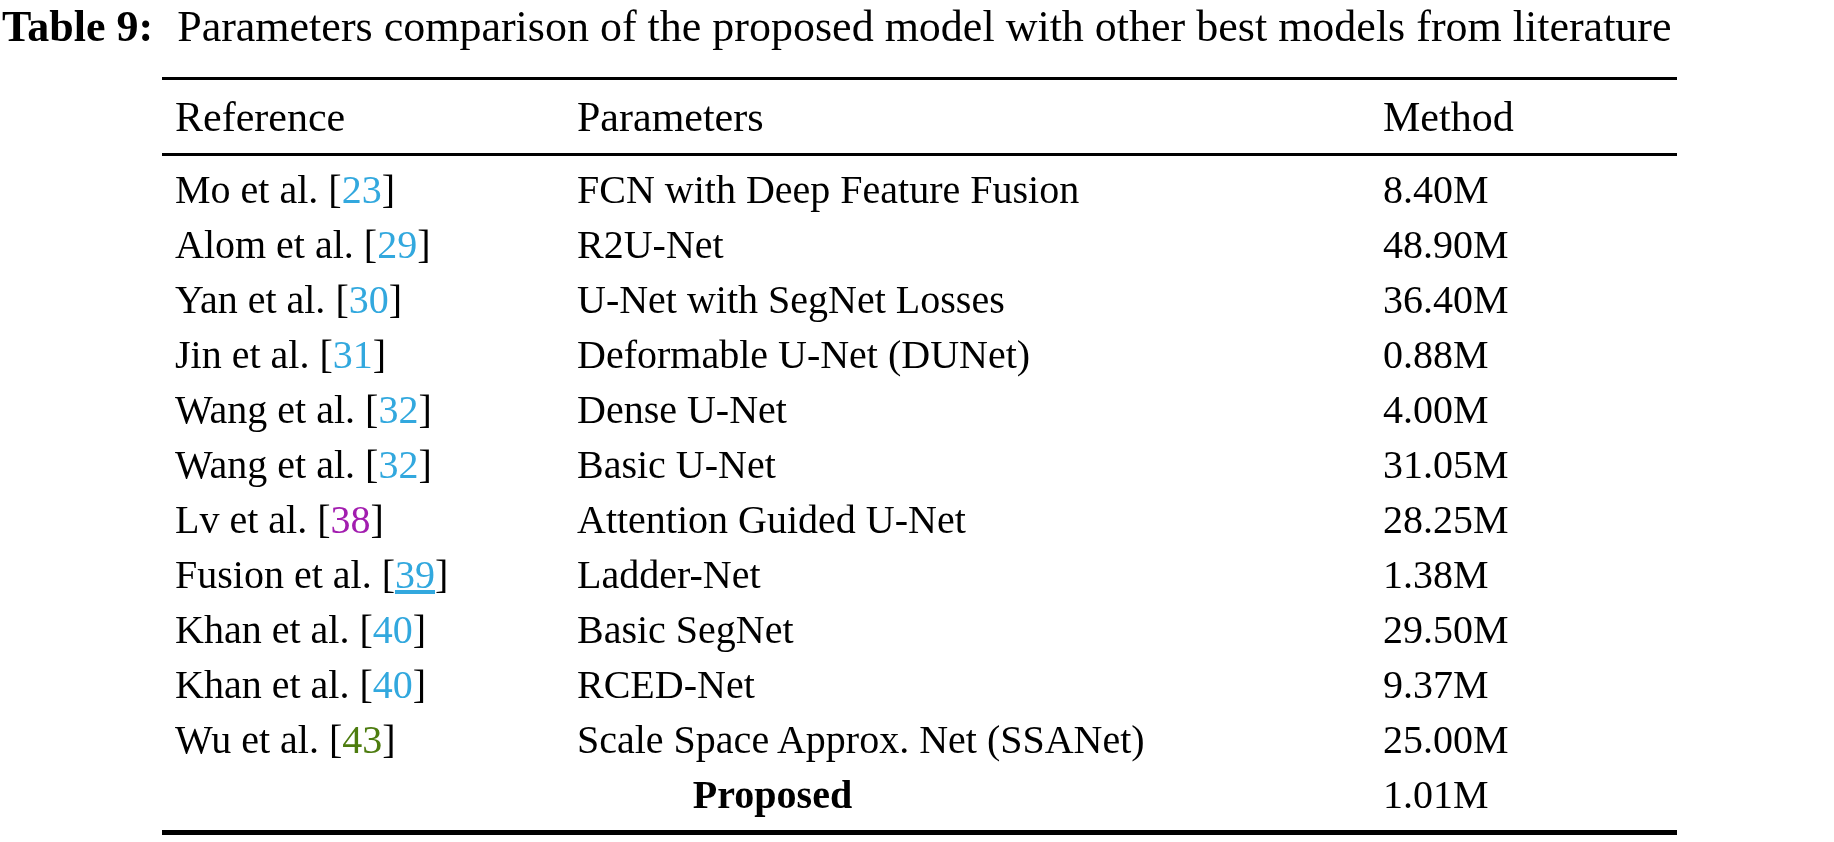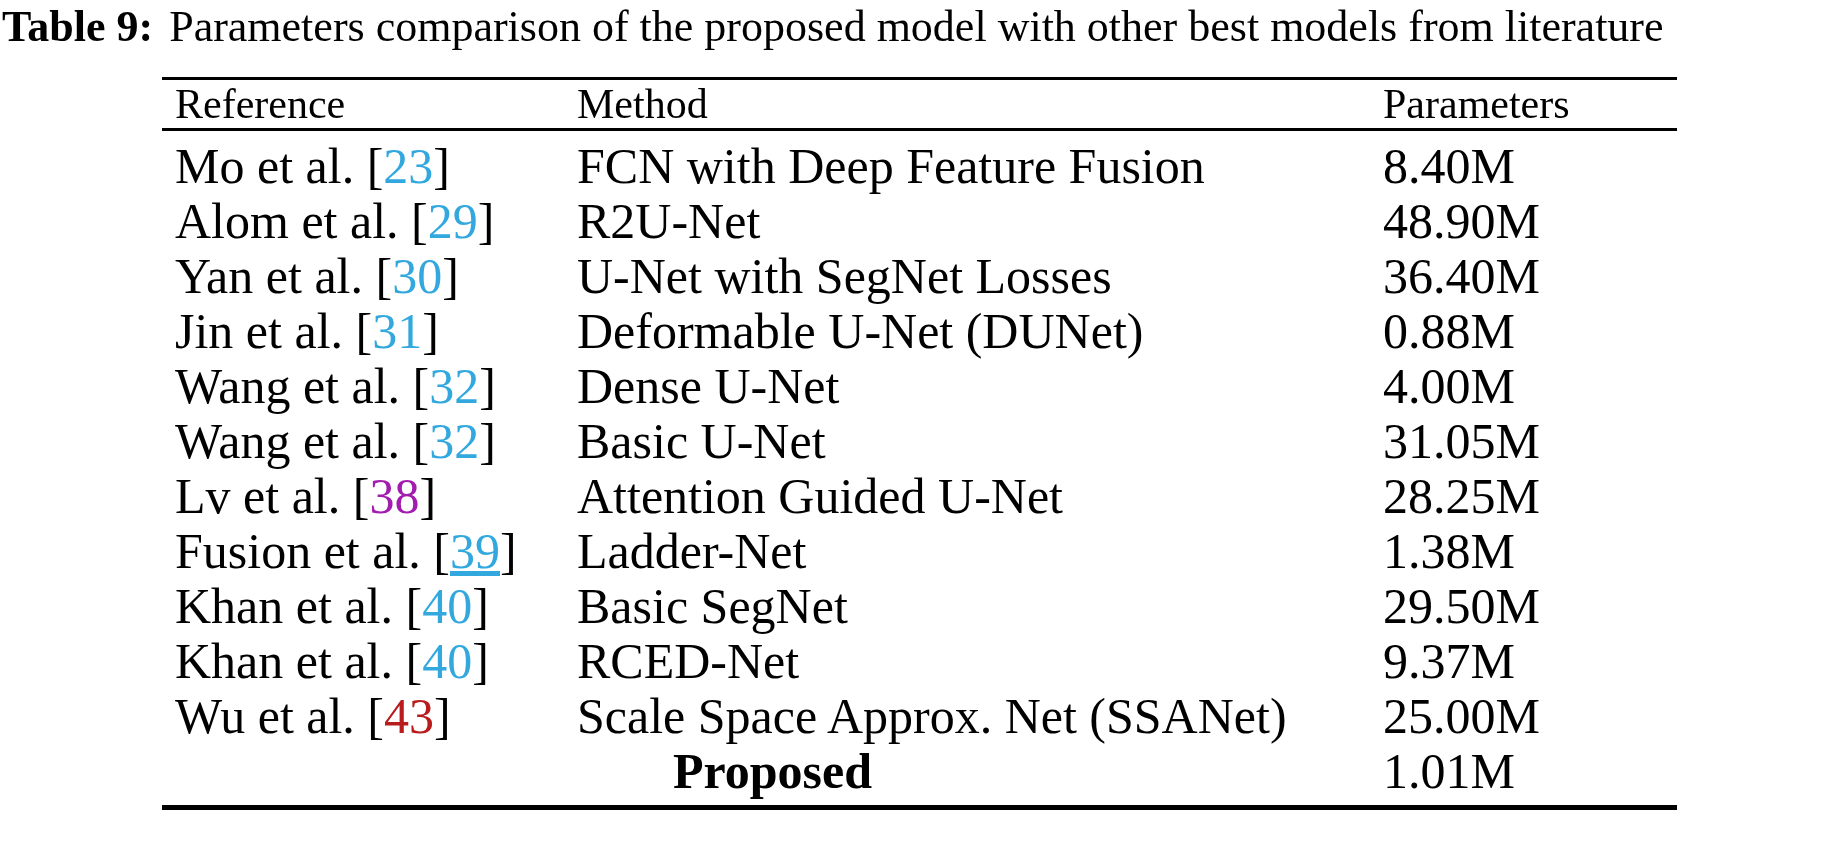--- a/index.html
+++ b/index.html
@@ -17,47 +17,47 @@
     position: absolute;
     left: 2px;
     top: 2px;
     width: 1832px;
     font-size: 44px;
     line-height: 1.15;
     white-space: nowrap;
   }
   .caption .cap-label {
     font-weight: bold;
-    margin-right: 16px;
+    margin-right: 24px;
   }
   .ptable {
     position: absolute;
     left: 162px;
     top: 77px;
     width: 1515px;
     border-top: 3px solid #000;
   }
   .thead {
     display: grid;
     grid-template-columns: 415px 806px 294px;
     align-items: center;
-    height: 51px;
+    height: 76px;
     border-bottom: 3px solid #000;
     font-size: 42px;
   }
   .tbody {
     border-bottom: 5px solid #000;
     padding: 6px 0 8px 0;
   }
   .tr {
     display: grid;
     grid-template-columns: 415px 806px 294px;
     align-items: center;
     height: 55px;
-    font-size: 50px;
+    font-size: 40px;
   }
   .th:first-child, .td:first-child { padding-left: 13px; }
   .cite {
     text-decoration: none;
     cursor: pointer;
   }
   .proposed-cell {
     grid-column: 1 / 3;
     text-align: center;
     font-weight: bold;
@@ -69,22 +69,22 @@
 
 <div class="page">
 
   <div class="caption">
     <span class="cap-label">Table 9:</span><span class="cap-text">Parameters comparison of the proposed model with other best models from literature</span>
   </div>
 
   <div class="ptable">
     <div class="thead">
       <div class="th">Reference</div>
+      <div class="th">Parameters</div>
       <div class="th">Method</div>
-      <div class="th">Parameters</div>
     </div>
     <div class="tbody" id="tbody">
   <div class="tr">
     <div class="td">
       <span>Mo et al. </span>
       <span>[</span><a class="cite" style="color: rgb(50, 168, 222);">23</a><span>]</span>
     </div>
     <div class="td">FCN with Deep Feature Fusion</div>
     <div class="td">8.40M</div>
   </div>
@@ -166,21 +166,21 @@
       <span>Khan et al. </span>
       <span>[</span><a class="cite" style="color: rgb(50, 168, 222);">40</a><span>]</span>
     </div>
     <div class="td">RCED-Net</div>
     <div class="td">9.37M</div>
   </div>
 
   <div class="tr">
     <div class="td">
       <span>Wu et al. </span>
-      <span>[</span><a class="cite" style="color: #b91c1c;">43</a><span>]</span>
+      <span>[</span><a class="cite" style="color: #4d7c0f;">43</a><span>]</span>
     </div>
     <div class="td">Scale Space Approx. Net (SSANet)</div>
     <div class="td">25.00M</div>
   </div>
 
   <div class="tr">
     <div class="td proposed-cell">Proposed</div>
     <div class="td">1.01M</div>
   </div>
 </div>

